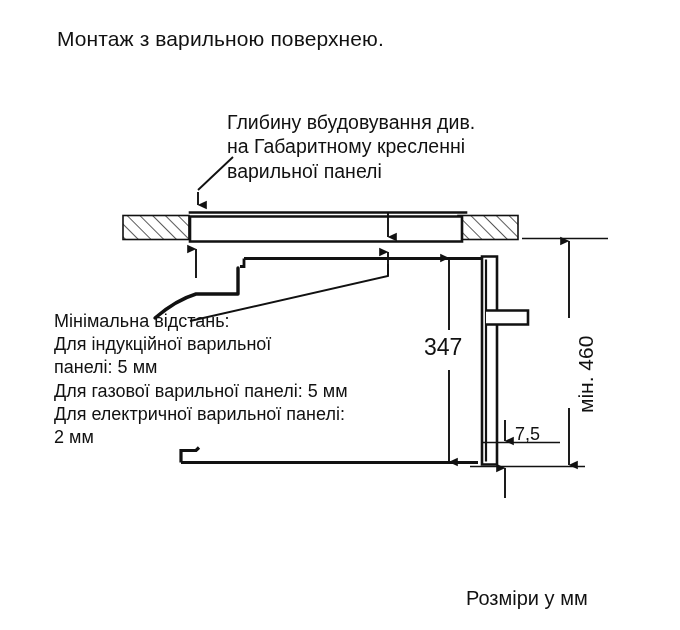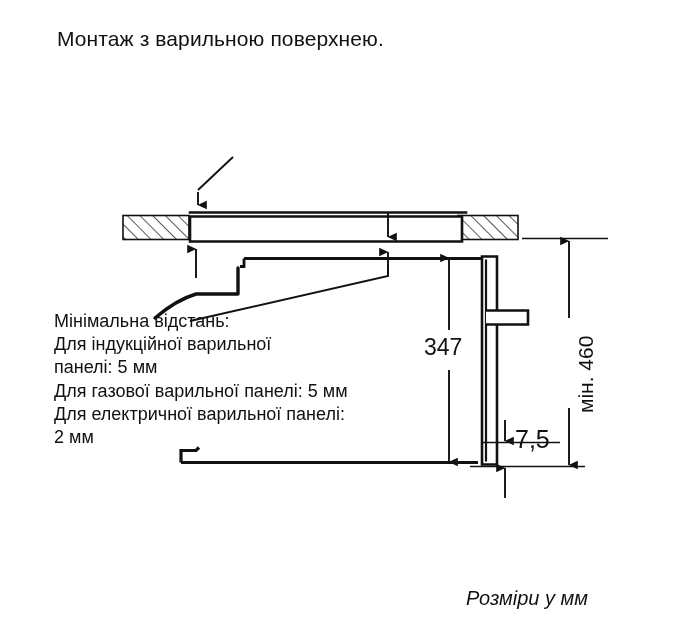--- a/index.html
+++ b/index.html
@@ -46,49 +46,51 @@
     line-height: 1.29;
   }
   #dim-442 {
     left: 424px;
     top: 333px;
     font-size: 23px;
   }
   #dim-75 {
     left: 515px;
     top: 424px;
-    font-size: 25px;
+    font-size: 18px;
   }
   #dim-460 {
     left: 0;
     top: 0;
     font-size: 21px;
     transform-origin: 0 0;
     transform: translate(573px, 413px) rotate(-90deg);
   }
   #footer-note {
     left: 466px;
     top: 586px;
     font-size: 20px;
-    font-style: italic;
   }
   svg#drawing {
     position: absolute;
     left: 0; top: 0;
     width: 680px;
     height: 630px;
   }
 </style>
 </head>
 <body>
 
 <div id="page">
 
   <div class="txt" id="title">Монтаж з варильною поверхнею.</div>
 
+  <div class="txt" id="hob-note">Глибину вбудовування див.
+на Габаритному кресленні
+варильної панелі</div>
 
   <div class="txt" id="min-note">Мінімальна відстань:
 Для індукційної варильної
 панелі: 5 мм
 Для газової варильної панелі: 5 мм
 Для електричної варильної панелі:
 2 мм</div>
 
   <div class="txt" id="dim-442">347</div>
 

